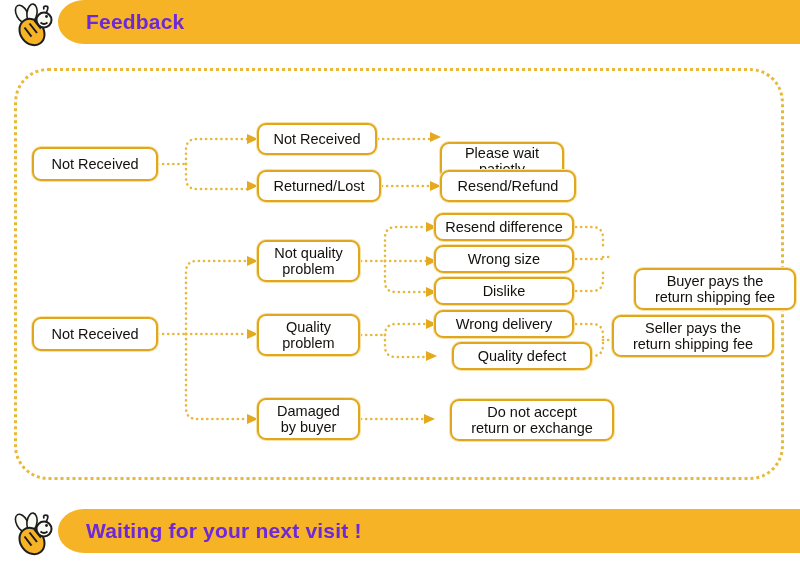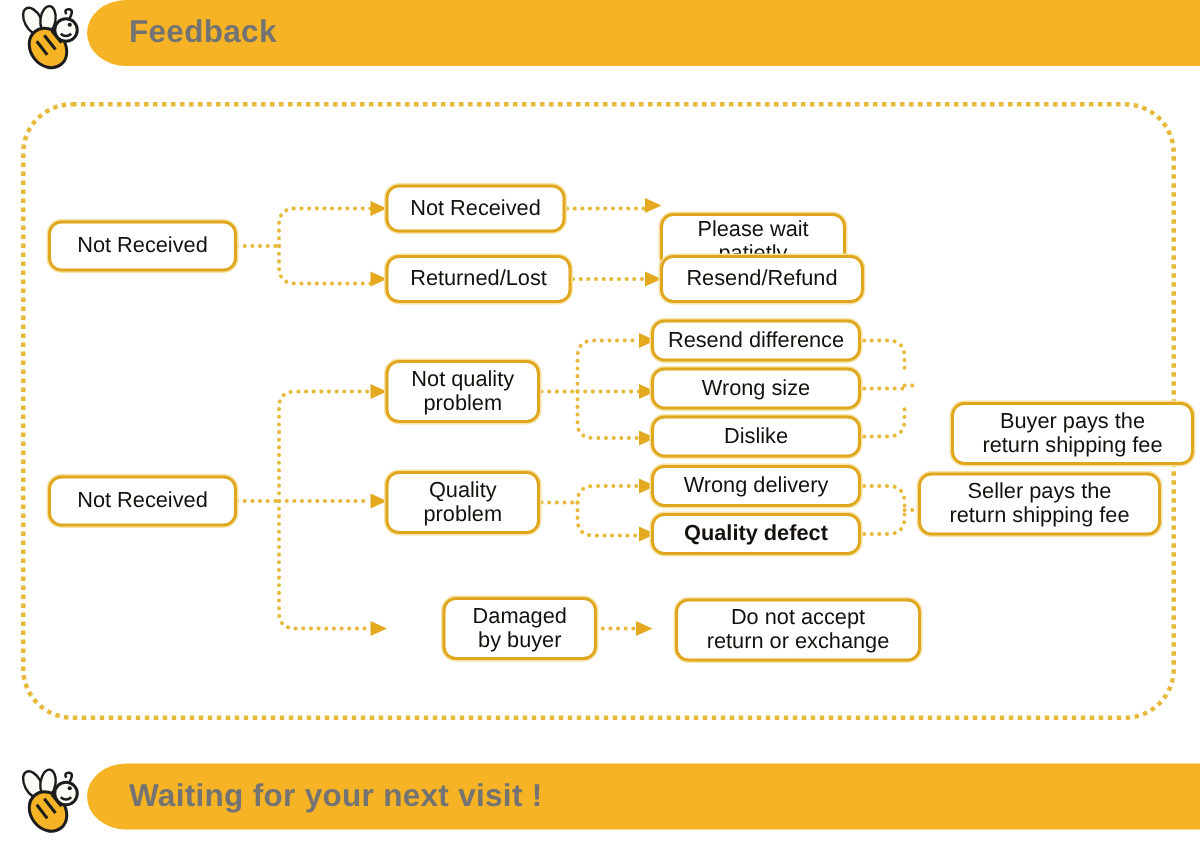--- a/index.html
+++ b/index.html
@@ -33,21 +33,21 @@
     border-bottom-left-radius: 26px 22px;
   }
   .banner-title {
     position: absolute;
     left: 86px;
     top: 0;
     height: 44px;
     line-height: 44px;
     font-size: 21px;
     font-weight: bold;
-    color: #737373;
+    color: #6d28d9;
     letter-spacing: 0.2px;
     white-space: nowrap;
   }
   .banner-watermark {
     position: absolute;
     right: 22px;
     top: 6px;
     width: 170px;
     height: 30px;
     font-size: 9px;
@@ -199,27 +199,27 @@
     <div class="node" style="left: 257px; top: 123px; width: 120px; height: 32px;">Not Received</div>
     <div class="node" style="left: 257px; top: 170px; width: 124px; height: 32px;">Returned/Lost</div>
     <div class="node" style="left: 440px; top: 118px; width: 124px; height: 38px; margin-top: 24px;">Please wait
 patietly</div>
     <div class="node" style="left: 440px; top: 170px; width: 136px; height: 32px;">Resend/Refund</div>
     <div class="node" style="left: 32px; top: 317px; width: 126px; height: 34px;">Not Received</div>
     <div class="node" style="left: 257px; top: 240px; width: 103px; height: 42px;">Not quality
 problem</div>
     <div class="node" style="left: 257px; top: 314px; width: 103px; height: 42px;">Quality
 problem</div>
-    <div class="node" style="left: 257px; top: 398px; width: 103px; height: 42px; margin-left: 38px;">Damaged
+    <div class="node" style="left: 257px; top: 398px; width: 103px; height: 42px;">Damaged
 by buyer</div>
     <div class="node" style="left: 434px; top: 213px; width: 140px; height: 28px;">Resend difference</div>
     <div class="node" style="left: 434px; top: 245px; width: 140px; height: 28px;">Wrong size</div>
     <div class="node" style="left: 434px; top: 277px; width: 140px; height: 28px;">Dislike</div>
     <div class="node" style="left: 434px; top: 310px; width: 140px; height: 28px;">Wrong delivery</div>
-    <div class="node" style="left: 434px; top: 342px; width: 140px; height: 28px; font-weight: bold;">Quality defect</div>
+    <div class="node" style="left: 452px; top: 342px; width: 140px; height: 28px;">Quality defect</div>
     <div class="node" style="left: 634px; top: 236px; width: 162px; height: 42px; margin-top: 32px;">Buyer pays the
 return shipping fee</div>
     <div class="node" style="left: 612px; top: 315px; width: 162px; height: 42px;">Seller pays the
 return shipping fee</div>
     <div class="node" style="left: 434px; top: 399px; width: 164px; height: 42px; margin-left: 16px;">Do not accept
 return or exchange</div>
   </div>
 
 <div class="banner" id="footer-banner" style="top:509px;">
   <div class="banner-bar"></div>

